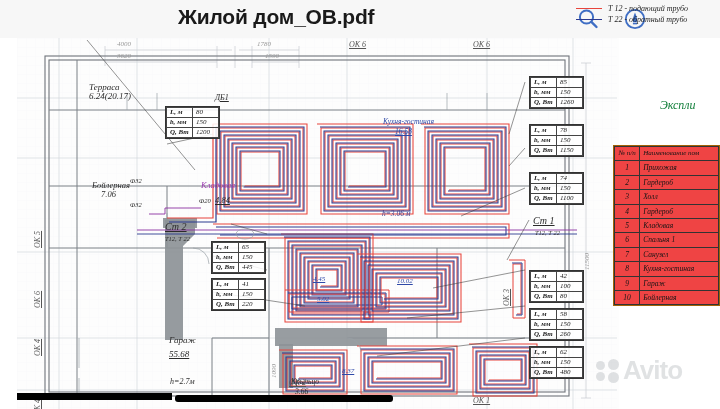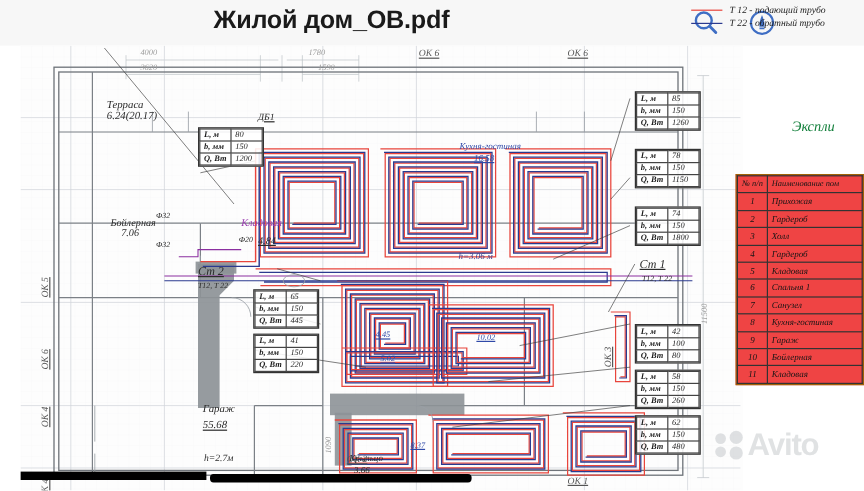--- a/index.html
+++ b/index.html
@@ -501,21 +501,21 @@
             <tr>
               <td class="k">L, м</td>
               <td class="v">74</td>
             </tr>
         <tr>
               <td class="k">b, мм</td>
               <td class="v">150</td>
             </tr>
         <tr>
               <td class="k">Q, Вт</td>
-              <td class="v">1800</td>
+              <td class="v">1100</td>
             </tr>
       </tbody>
         </table>
     </div>
 
     <div class="ptable" style="left:512px; top:232px;">
       <table>
         <tbody>
             <tr>
               <td class="k">L, м</td>
@@ -665,24 +665,20 @@
             <td class="num">8</td>
             <td class="nam">Кухня-гостиная</td>
           </tr>
       <tr>
             <td class="num">9</td>
             <td class="nam">Гараж</td>
           </tr>
       <tr>
             <td class="num">10</td>
             <td class="nam">Бойлерная</td>
-          </tr>
-      <tr>
-            <td class="num">11</td>
-            <td class="nam">Кладовая</td>
           </tr>
     </tbody>
       </table>
   </div>
 
   <div class="wm">
     <span class="wm-dots">
       <i style="left:0px;  top:2px;  width:9px;  height:9px;"></i>
       <i style="left:12px; top:0px;  width:11px; height:11px;"></i>
       <i style="left:0px;  top:13px; width:9px;  height:9px;"></i>

